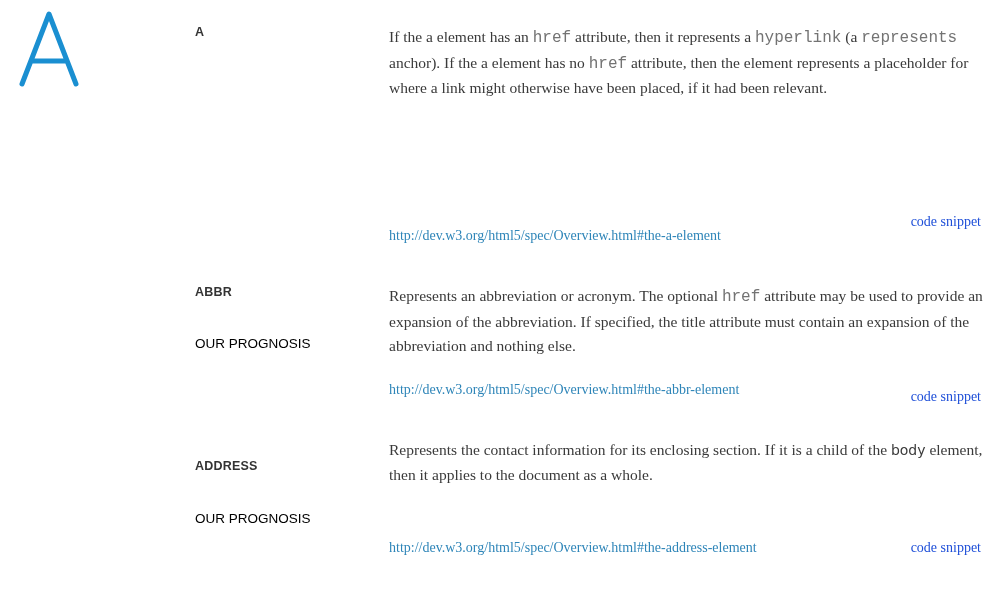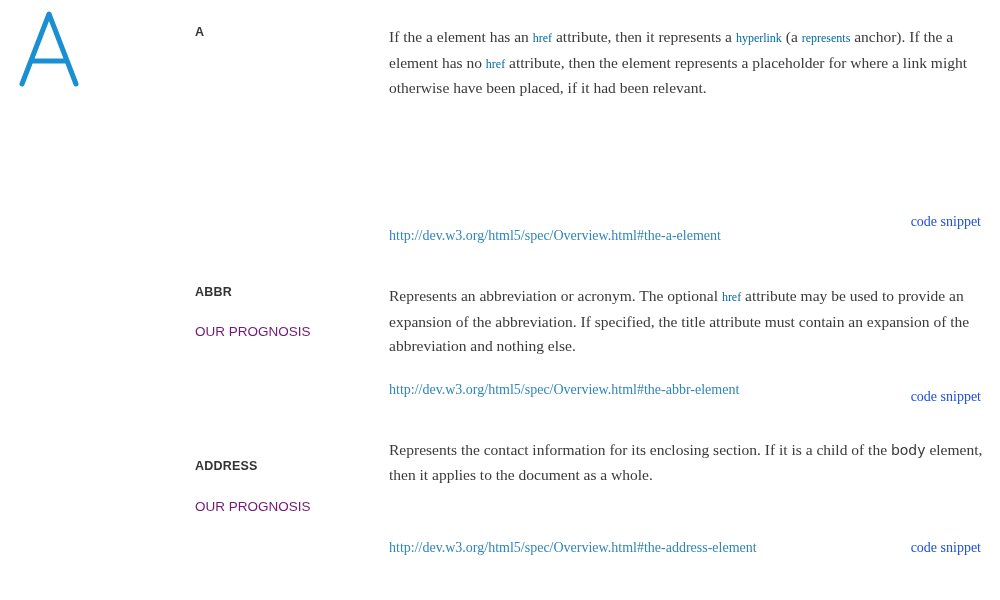--- a/index.html
+++ b/index.html
@@ -1,24 +1,24 @@
 <!DOCTYPE html>
 <html><head>
 <meta charset="utf-8">
 <style>
   html, body { margin:0; padding:0; background:#ffffff; }
   body { width:1000px; height:600px; position:relative; overflow:hidden; font-family:"DejaVu Serif", serif; color:#333333; }
   .big-letter { position:absolute; left:18px; top:10px; font-family:"DejaVu Sans", sans-serif; font-weight:200; font-size:92px; line-height:92px; color:#1a8fd1; -webkit-text-stroke:0px; }
   .big-letter svg { display:block; }
   .entry { position:absolute; left:0; width:1000px; }
   .tag-name { position:absolute; left:195px; font-family:"Liberation Sans", sans-serif; font-weight:bold; font-size:12.5px; color:#333; letter-spacing:0.2px; }
-  .prognosis { position:absolute; left:195px; font-family:"Liberation Sans", sans-serif; font-size:13.5px; color:#701a75; text-decoration:none; }
+  .prognosis { position:absolute; left:195px; font-family:"Liberation Sans", sans-serif; font-size:13.5px; color:#000000; text-decoration:none;margin-top:12px; }
   .desc { position:absolute; left:389px; width:600px; font-family:"Liberation Serif", serif; font-size:15.5px; line-height:24.5px; color:#3a3a3a; }
   .desc p { margin:0 0 9px 0; }
-  code { font-family:Liberation Serif, serif; font-size:12px; color:#0369a1; }
+  code { font-family:Liberation Mono, monospace; font-size:16px; color:#737373; }
   .spec-link { position:absolute; left:389px; font-family:"Liberation Serif", serif; font-size:14px; color:#2e85b8; text-decoration:none; }
   .snippet-link { position:absolute; right:19px; font-family:"Liberation Serif", serif; font-size:14px; color:#1d4ed8; text-decoration:none; }
 </style>
 </head>
 <body>
 
 <div class="big-letter">
   <svg width="62" height="80" viewBox="0 0 62 80">
     <path d="M4 74 L31 4 L58 74 M13 51 L49 51" stroke="#1a8fd1" stroke-width="5" fill="none" stroke-linecap="round" stroke-linejoin="round"></path>
   </svg>

